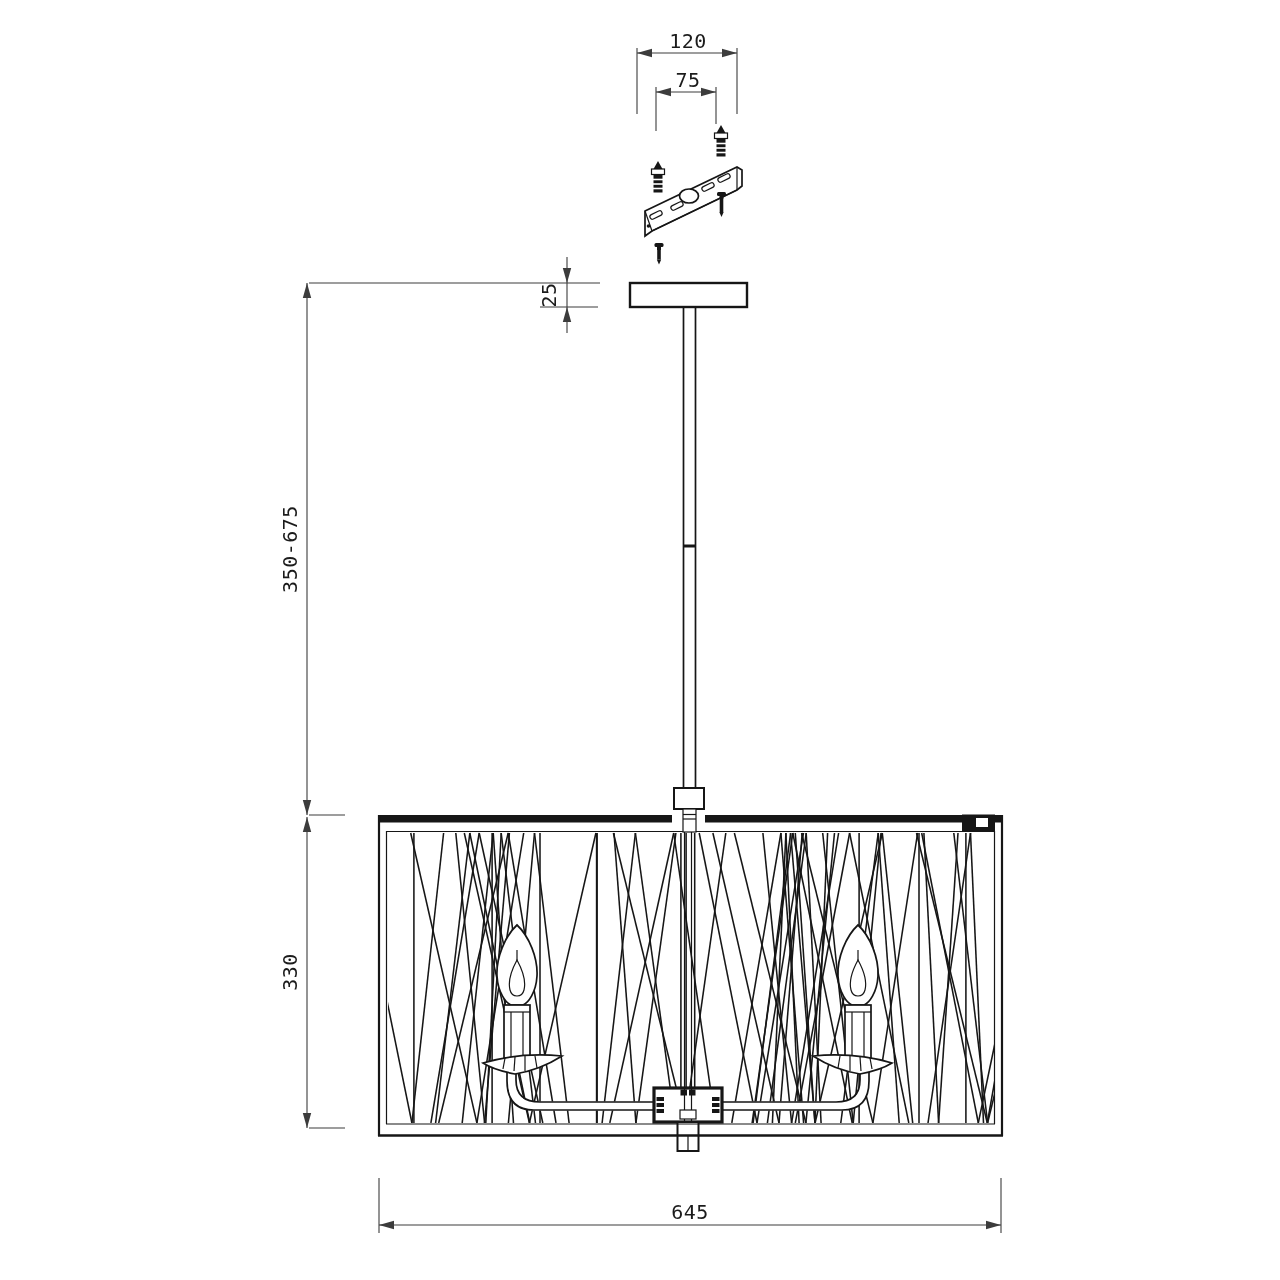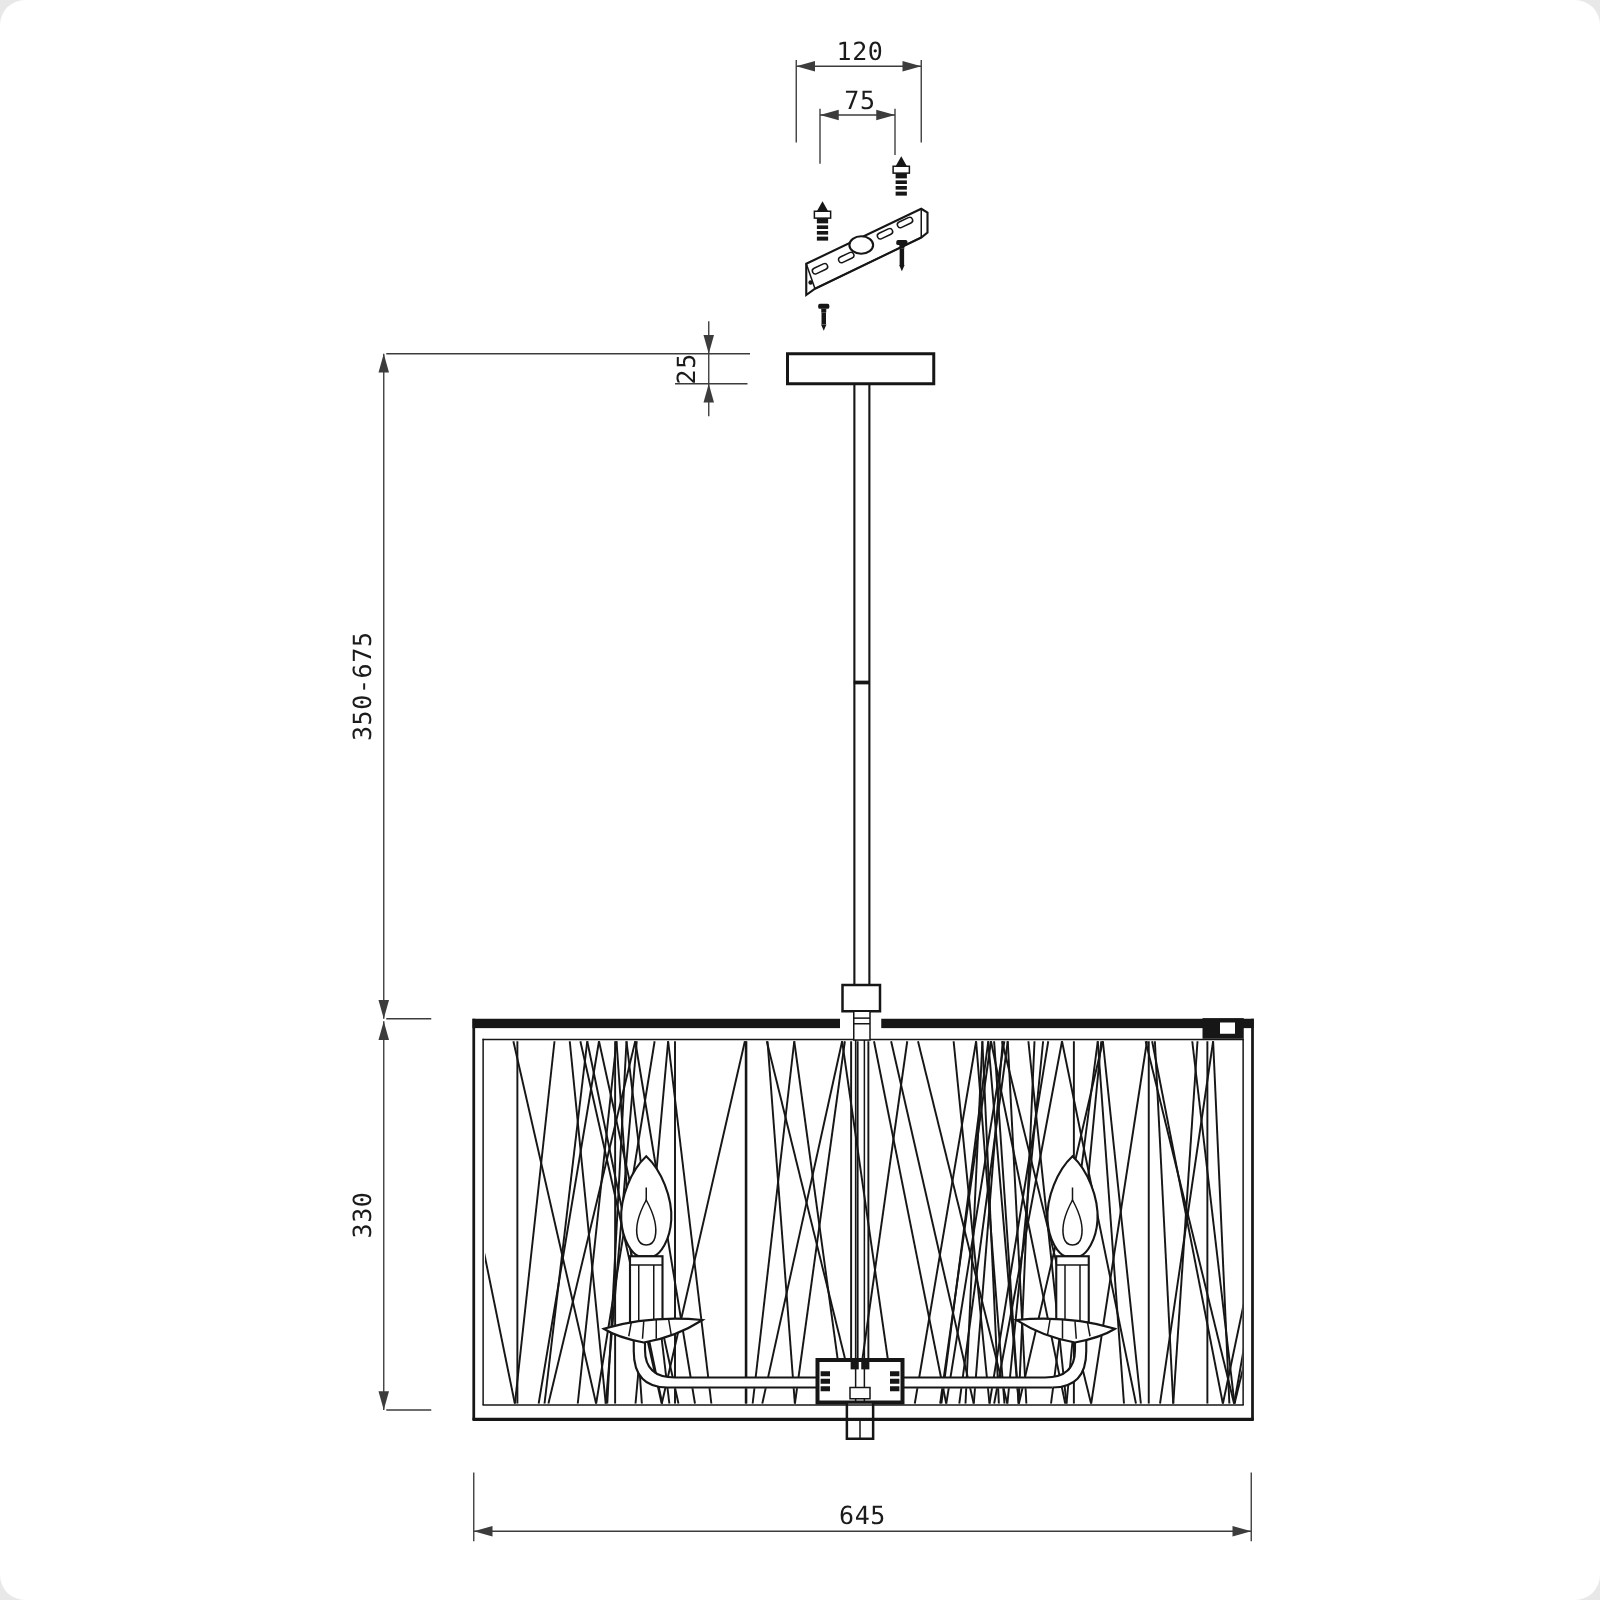--- a/index.html
+++ b/index.html
@@ -3,21 +3,21 @@
 <meta charset="utf-8">
 <style>
   :root{
     --line:#161616;
     --dim-line:#3c3c3c;
     --background:#ffffff;
   }
   html,body{margin:0;padding:0;background:#e8e8e8;}
   .stage{
     width:1280px;height:1280px;background:var(--background);
-    position:relative;margin:0 auto;overflow:hidden;border-radius:20px;
+    position:relative;margin:0 auto;overflow:hidden;
   }
   svg{display:block;}
   .obj{stroke:var(--line);fill:none;stroke-width:1.7;stroke-linecap:butt;}
   .obj-thin{stroke:var(--line);fill:none;stroke-width:1.2;}
   .fill-white{fill:#fff;}
   .solid{fill:var(--line);stroke:none;}
   .dim{stroke:var(--dim-line);fill:none;stroke-width:1.1;}
   .arrow{fill:var(--dim-line);stroke:none;}
   .dim-text{
     font-family:"DejaVu Sans Mono","Liberation Mono",monospace;

